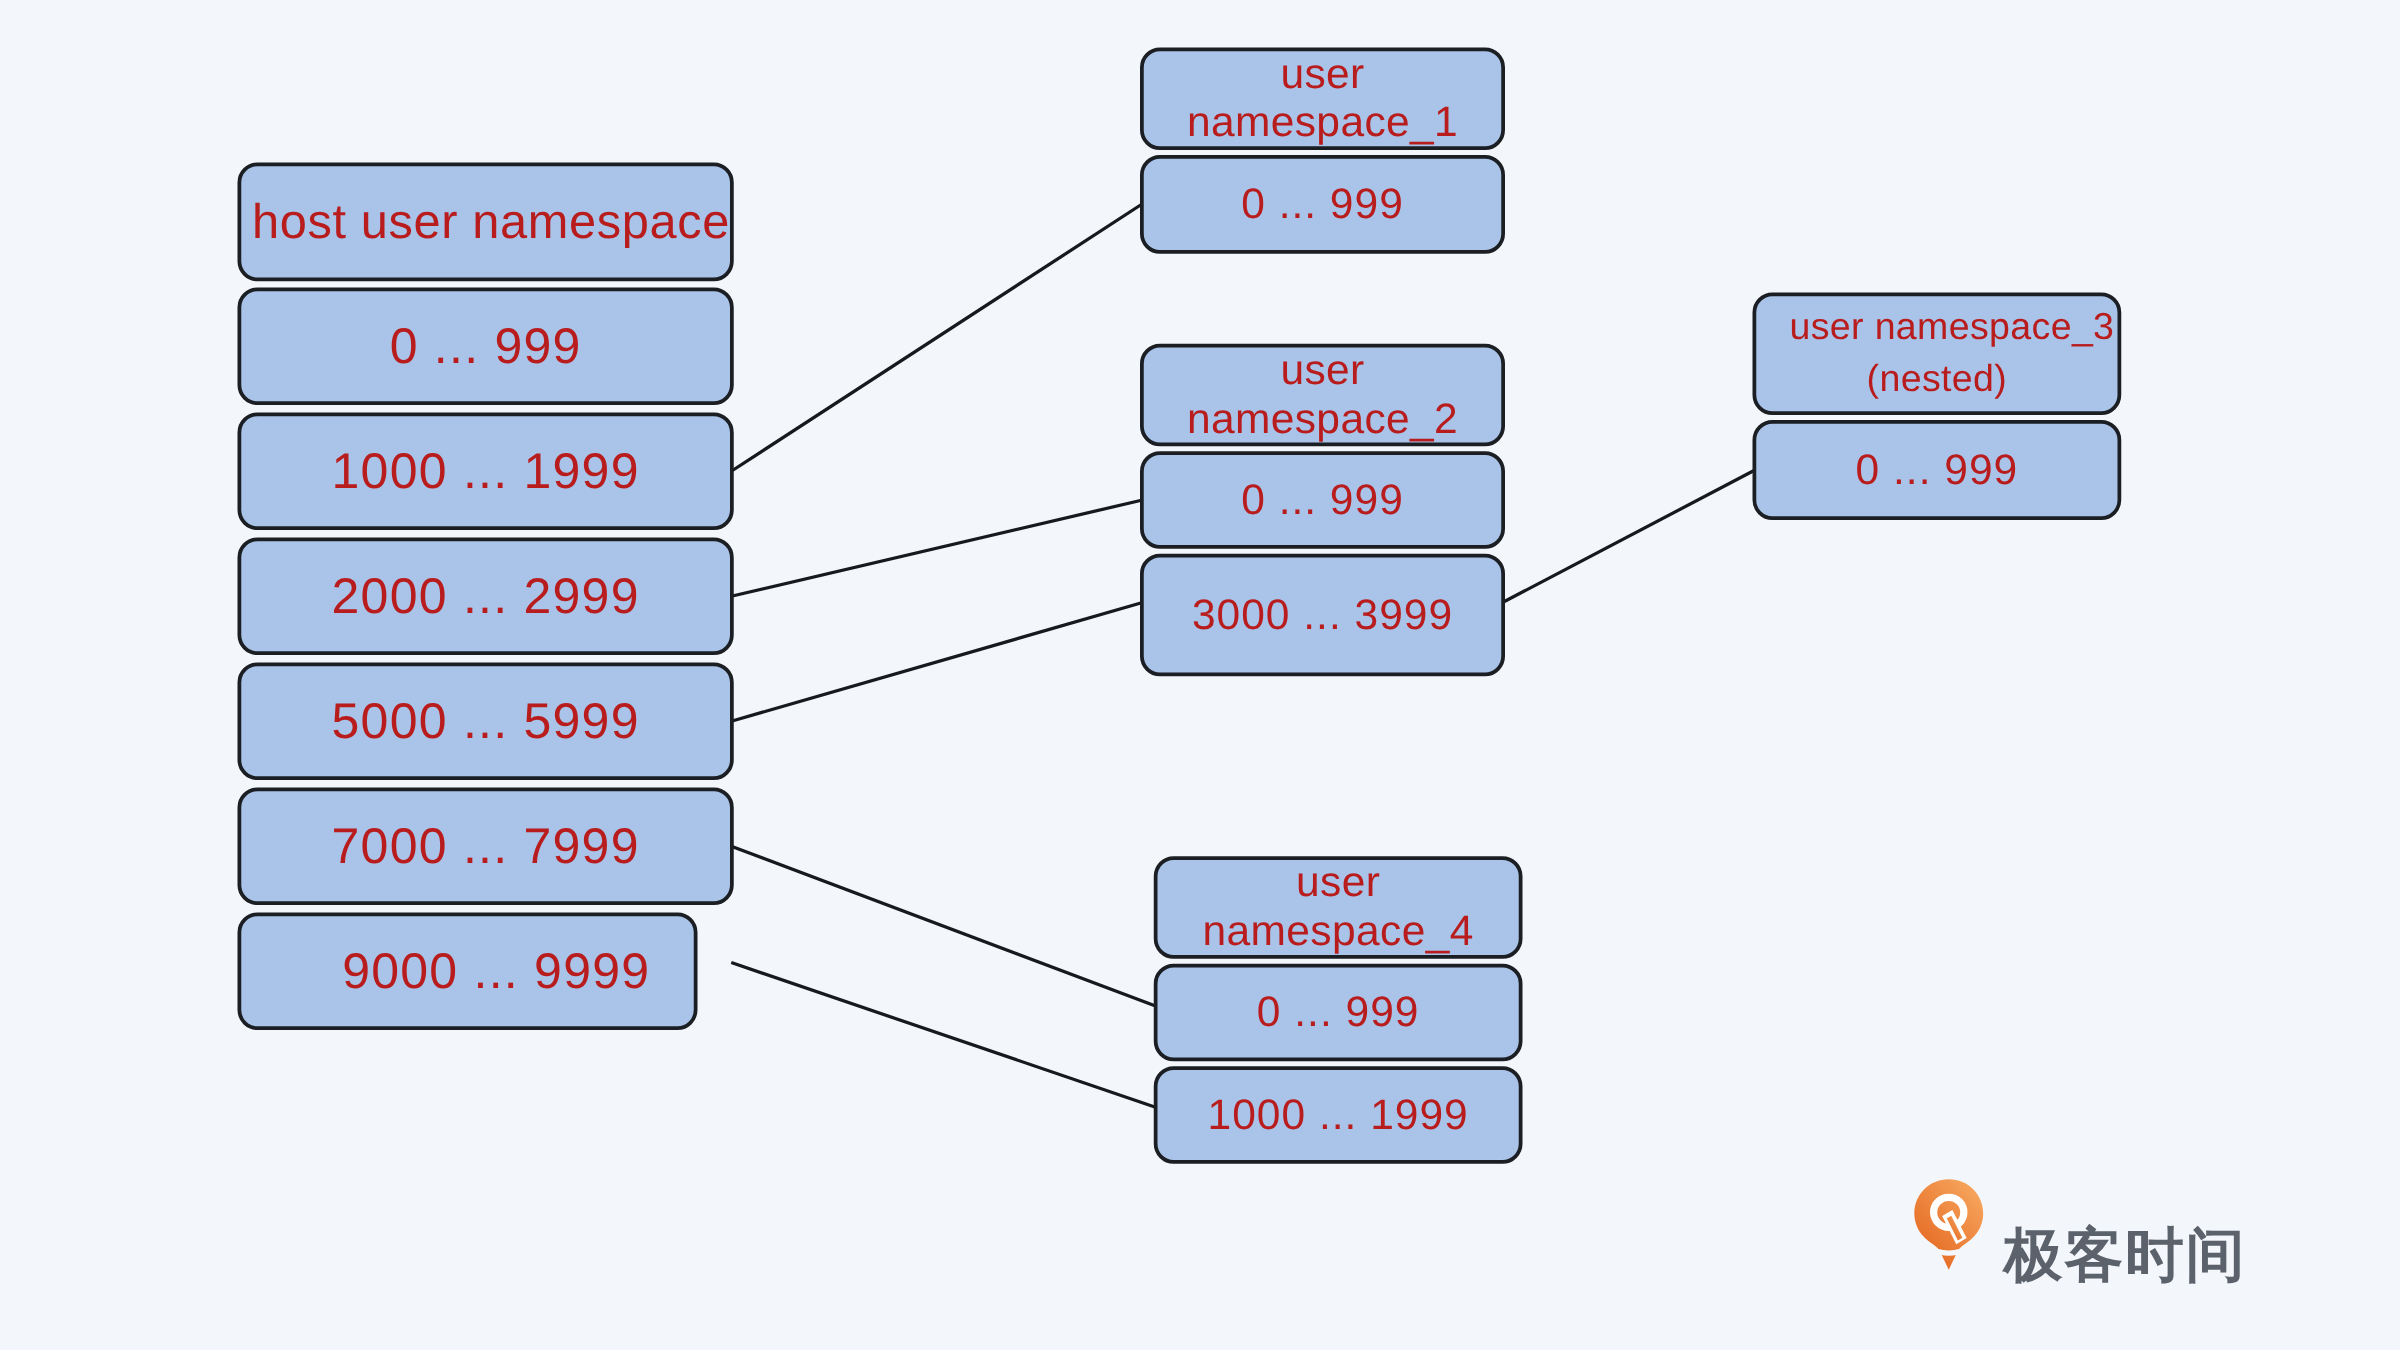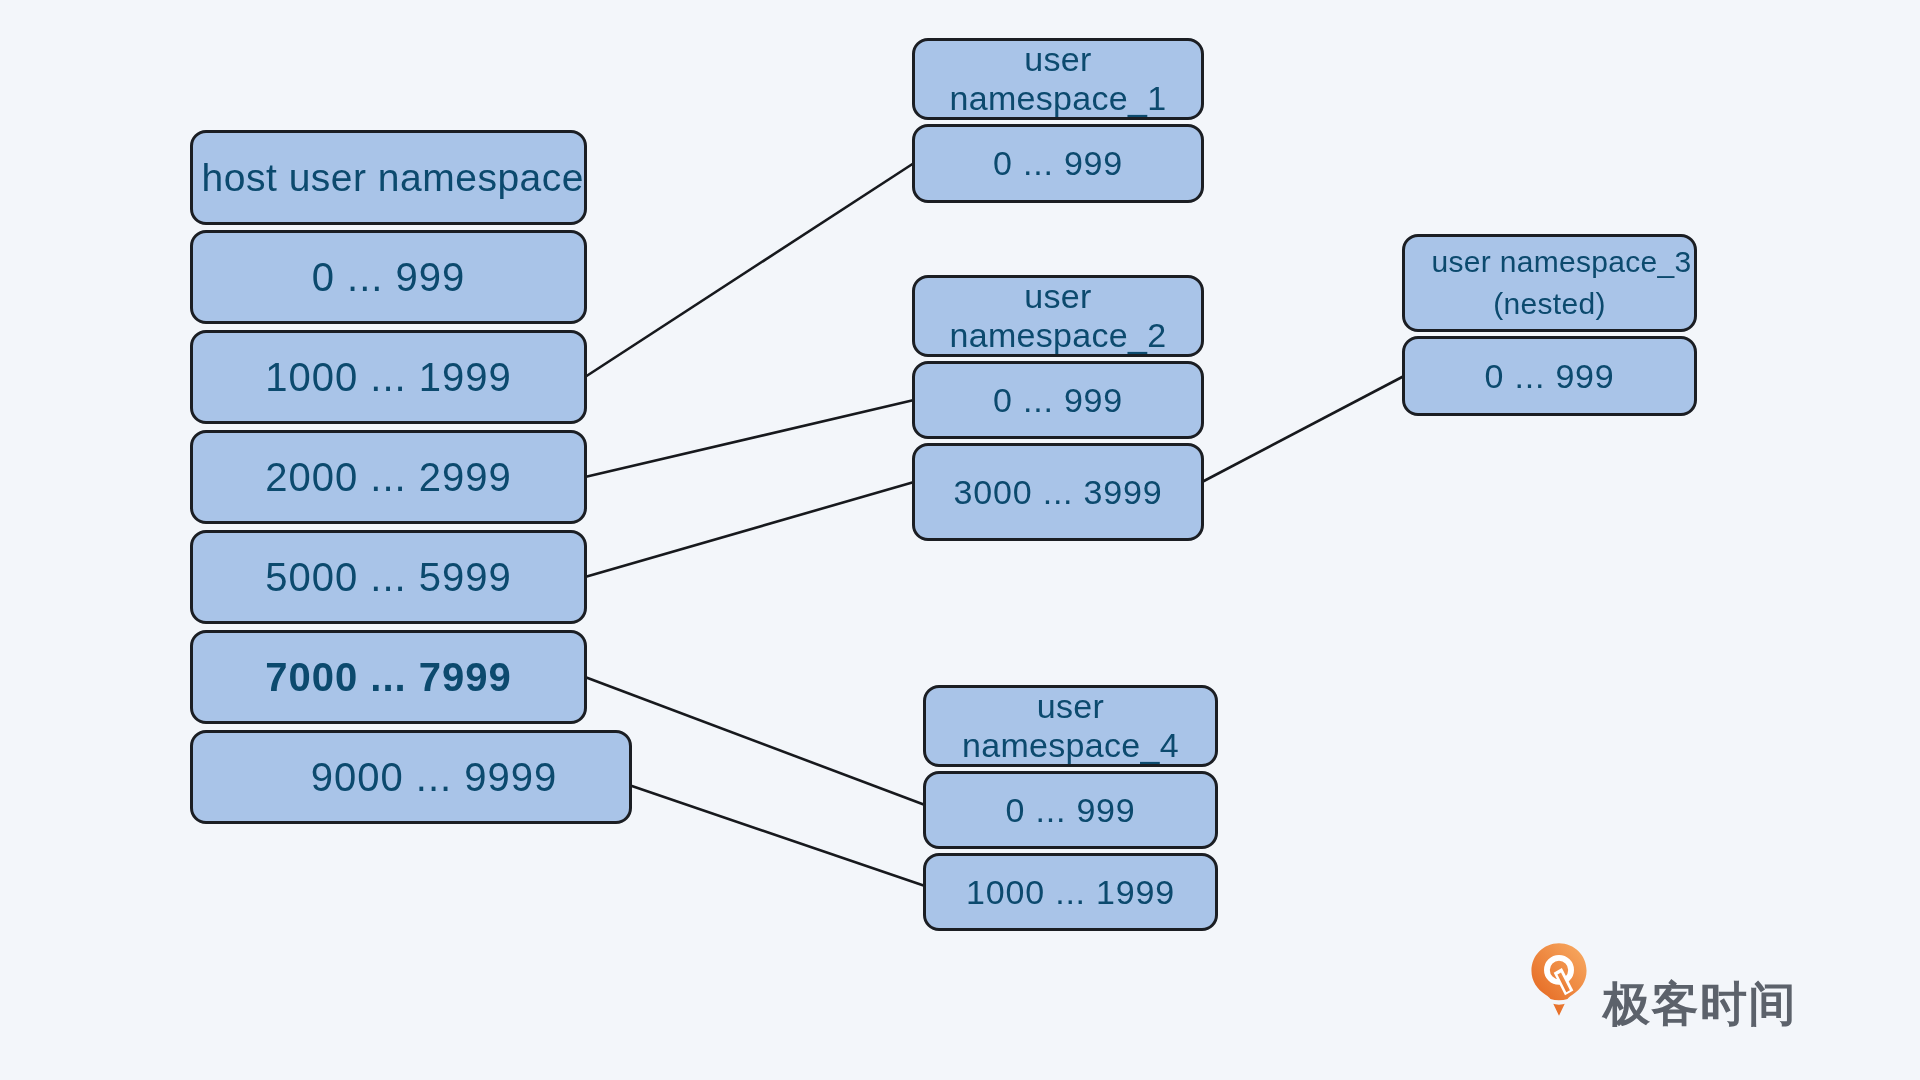--- a/index.html
+++ b/index.html
@@ -30,21 +30,21 @@
   .box {
     position: absolute;
     box-sizing: border-box;
     background: #a9c4e8;
     border: 3px solid #1b1e23;
     border-radius: 16px;
     display: flex;
     align-items: center;
     justify-content: center;
     text-align: center;
-    color: #0c4a6e;
+    color: #b91c1c;
     z-index: 2;
   }
   .host-title   { font-size: 39px; letter-spacing: 0.5px; }
   .host-row     { font-size: 40px; letter-spacing: 1px; }
   .mid-title    { font-size: 34px; letter-spacing: 0.3px; }
   .mid-row      { font-size: 34px; letter-spacing: 0.8px; }
   .ns3-title    { font-size: 30px; line-height: 42px; letter-spacing: 0.3px; }
   .brand {
     position: absolute;
     left: 1530px;
@@ -88,24 +88,24 @@
   </div>
   <div class="box host-row" style="left:190px; top:330px; width:397px; height:94px;">
     <span>1000 ... 1999</span>
   </div>
   <div class="box host-row" style="left:190px; top:430px; width:397px; height:94px;">
     <span>2000 ... 2999</span>
   </div>
   <div class="box host-row" style="left:190px; top:530px; width:397px; height:94px;">
     <span>5000 ... 5999</span>
   </div>
-  <div class="box host-row" style="left:190px; top:630px; width:397px; height:94px;font-weight:bold;">
+  <div class="box host-row" style="left:190px; top:630px; width:397px; height:94px;">
     <span>7000 ... 7999</span>
   </div>
-  <div class="box host-row" style="left:190px; top:730px; width:442px; height:94px;padding-left:46px;">
+  <div class="box host-row" style="left:190px; top:730px; width:368px; height:94px;padding-left:46px;">
     <span>9000 ... 9999</span>
   </div>
 
   <div class="box mid-title" style="left:912px; top:38px; width:292px; height:82px;">
     <span>user namespace_1</span>
   </div>
   <div class="box mid-row" style="left:912px; top:124px; width:292px; height:79px;">
     <span>0 ... 999</span>
   </div>
 

